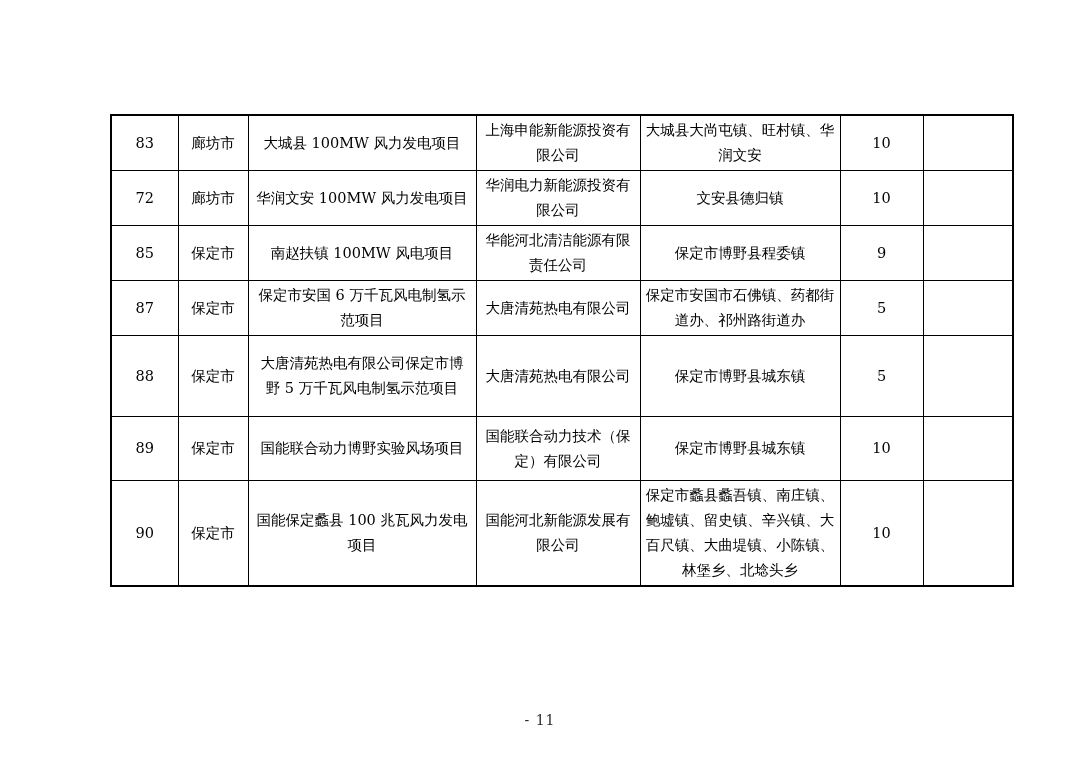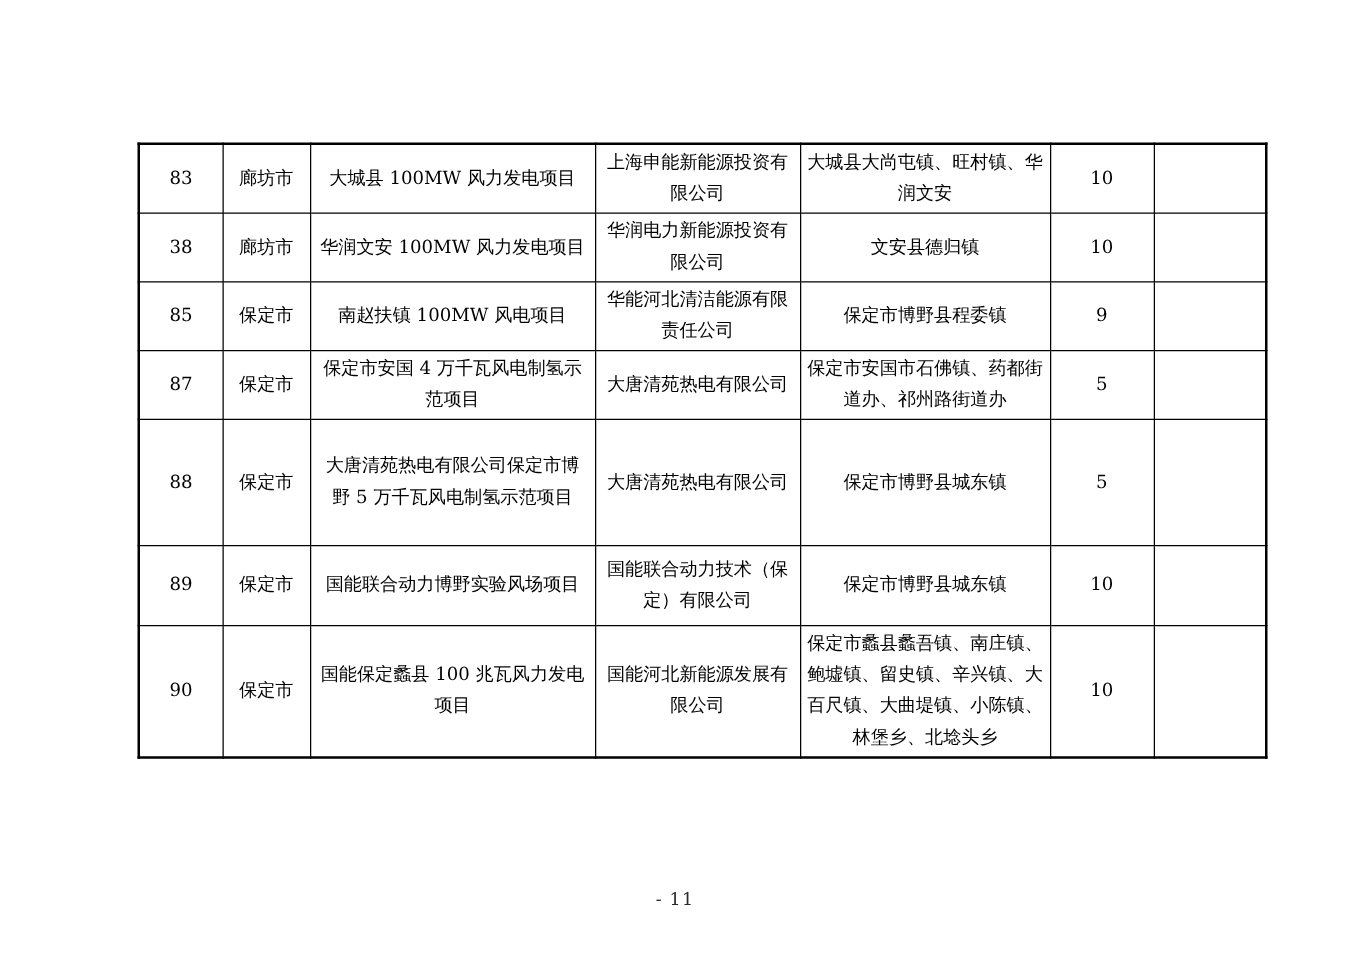--- a/index.html
+++ b/index.html
@@ -42,21 +42,21 @@
   col.c-project{ width: 228px; }
   col.c-company{ width: 164px; }
   col.c-location{ width: 200px; }
   col.c-value  { width: 83px; }
   col.c-remark { width: 90px; }
   tr.r0 { height: 52px; }
   tr.r1 { height: 49px; }
   tr.r2 { height: 48px; }
   tr.r3 { height: 55px; }
   tr.r4 { height: 53px; }
-  tr.r5 { height: 101px; padding-left: 12px; }
+  tr.r5 { height: 81px; padding-left: 12px; }
   tr.r6 { height: 64px; }
   tr.r7 { height: 98px; }
   .footer {
     position: absolute;
     left: 0;
     right: 0;
     top: 712px;
     text-align: center;
     font-size: 14px;
     letter-spacing: 1px;
@@ -82,41 +82,41 @@
       <tr class="r0">
         <td>83</td>
         <td>廊坊市</td>
         <td>大城县 100MW 风力发电项目</td>
         <td>上海申能新能源投资有限公司</td>
         <td>大城县大尚屯镇、旺村镇、华润文安</td>
         <td>10</td>
         <td></td>
       </tr>
       <tr class="r1">
-        <td>38</td>
+        <td>72</td>
         <td>廊坊市</td>
         <td>华润文安 100MW 风力发电项目</td>
         <td>华润电力新能源投资有限公司</td>
         <td>文安县德归镇</td>
         <td>10</td>
         <td></td>
       </tr>
       <tr class="r2">
         <td>85</td>
         <td>保定市</td>
         <td>南赵扶镇 100MW 风电项目</td>
         <td>华能河北清洁能源有限责任公司</td>
         <td>保定市博野县程委镇</td>
         <td>9</td>
         <td></td>
       </tr>
       <tr class="r4">
         <td>87</td>
         <td>保定市</td>
-        <td>保定市安国 4 万千瓦风电制氢示范项目</td>
+        <td>保定市安国 6 万千瓦风电制氢示范项目</td>
         <td>大唐清苑热电有限公司</td>
         <td>保定市安国市石佛镇、药都街道办、祁州路街道办</td>
         <td>5</td>
         <td></td>
       </tr>
       <tr class="r5">
         <td>88</td>
         <td>保定市</td>
         <td>大唐清苑热电有限公司保定市博野 5 万千瓦风电制氢示范项目</td>
         <td>大唐清苑热电有限公司</td>

